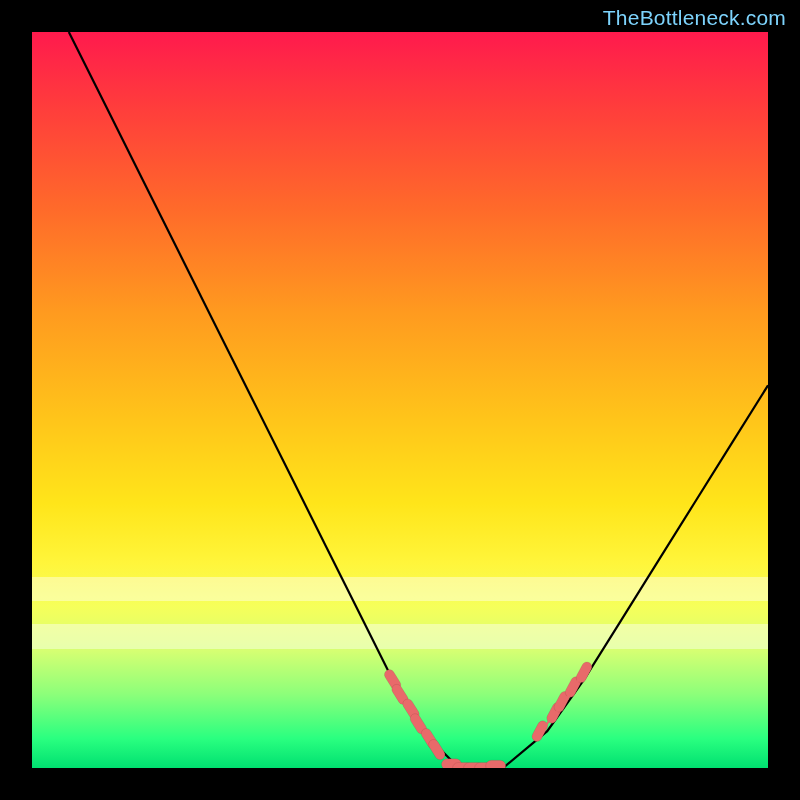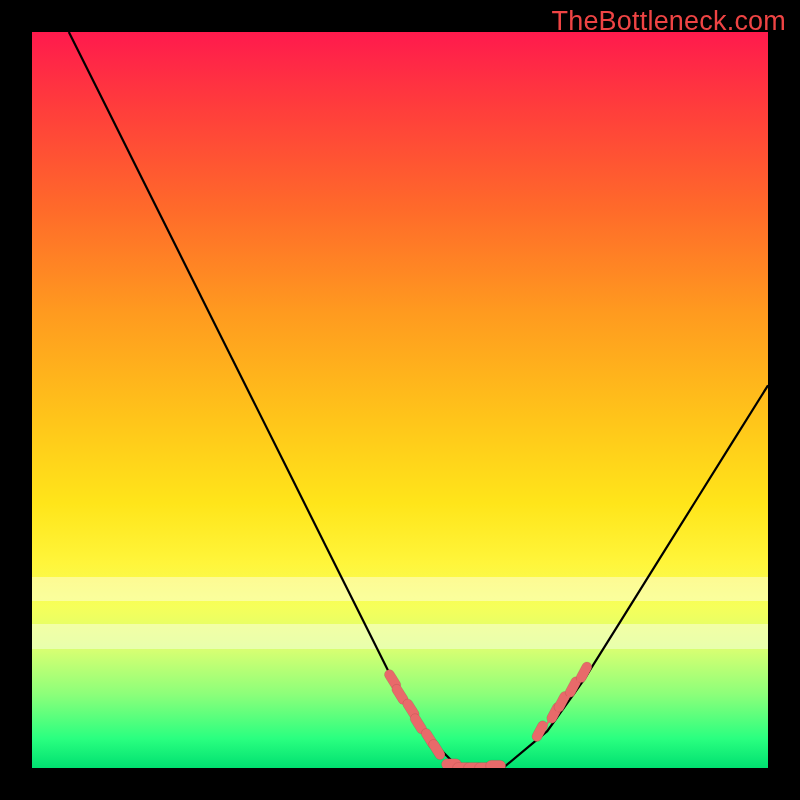--- a/index.html
+++ b/index.html
@@ -43,22 +43,22 @@
   .glow-band {
     position: absolute;
     left: 0;
     width: 100%;
     background: rgba(255,255,255,0.42);
   }
   .watermark {
     position: absolute;
     top: 6px;
     right: 14px;
-    color: #ef4444;
-    font-size: 27px;
+    color: #7dd3fc;
+    font-size: 21px;
     font-weight: 500;
     letter-spacing: 0.2px;
     user-select: none;
     margin-left: 33px;
   }
   svg.curve {
     position: absolute;
     top: 0;
     left: 0;
     width: 736px;

